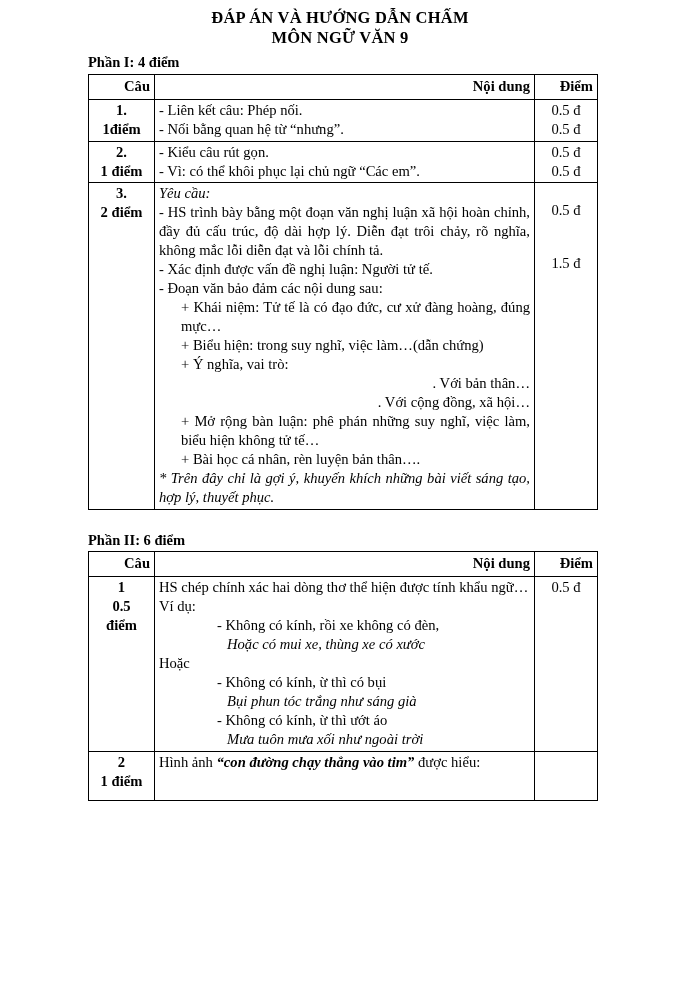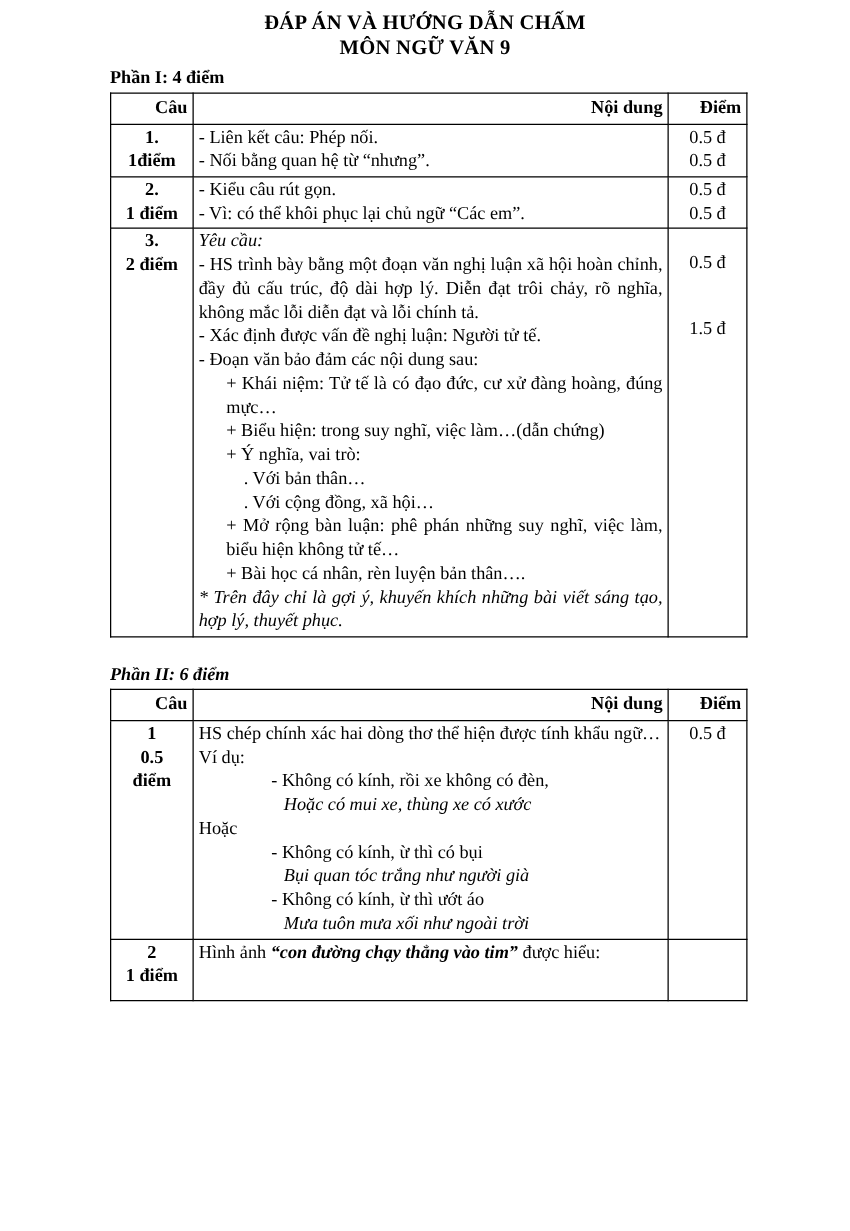--- a/index.html
+++ b/index.html
@@ -38,21 +38,20 @@
 
   
   .section-heading {
     font-weight: bold;
     font-size: 14.5px;
     margin: 6px 0 2px 88px;
     line-height: 1.2;
   }
   .section-heading.second {
     margin-top: 22px;
-    font-style: italic;
   }
 
   
   table.grade-table {
     border-collapse: collapse;
     table-layout: fixed;
     margin-left: 88px;
     width: 509px;
     border: 1.6px solid #000;
   }
@@ -93,21 +92,21 @@
   td.cell-diem.lower {
     vertical-align: top;
   }
 
   .ln { display: block; }
   .ital { font-style: italic; }
   .bi { font-style: italic; font-weight: bold; }
   .just { text-align: justify; text-justify: inter-word; }
   .nojust { text-align: left; }
   .ind1 { padding-left: 22px; display: block; }
-  .ind2 { padding-left: 36px; display: block; }
+  .ind2 { padding-left: 36px; display: block; text-align: right; }
   .poem { padding-left: 58px; display: block; }
   .poem2 { padding-left: 68px; display: block; font-style: italic; }
 
   .blk { display: block; }
   .spacer-1 { display: block; height: 17px; }
   .spacer-2 { display: block; height: 34px; }
   .tail-pad { display: block; height: 26px; }
 </style>
 </head>
 <body>
@@ -218,21 +217,21 @@
           <span class="ln">0.5</span>
           <span class="ln">điểm</span>
         </td>
         <td class="cell-noi">
           <span class="blk just">HS chép chính xác hai dòng thơ thể hiện được tính khẩu ngữ…</span>
           <span class="blk nojust">Ví dụ:</span>
           <span class="poem">- Không có kính, rồi xe không có đèn,</span>
           <span class="poem2">Hoặc có mui xe, thùng xe có xước</span>
           <span class="blk nojust">Hoặc</span>
           <span class="poem">- Không có kính, ừ thì có bụi</span>
-          <span class="poem2">Bụi quan tóc trắng như người già</span>
+          <span class="poem2">Bụi phun tóc trắng như sáng già</span>
           <span class="poem">- Không có kính, ừ thì ướt áo</span>
           <span class="poem2">Mưa tuôn mưa xối như ngoài trời</span>
         </td>
         <td class="cell-diem">
           <span class="ln">0.5 đ</span>
         </td>
       </tr>
 
       <tr>
         <td class="cell-cau">

